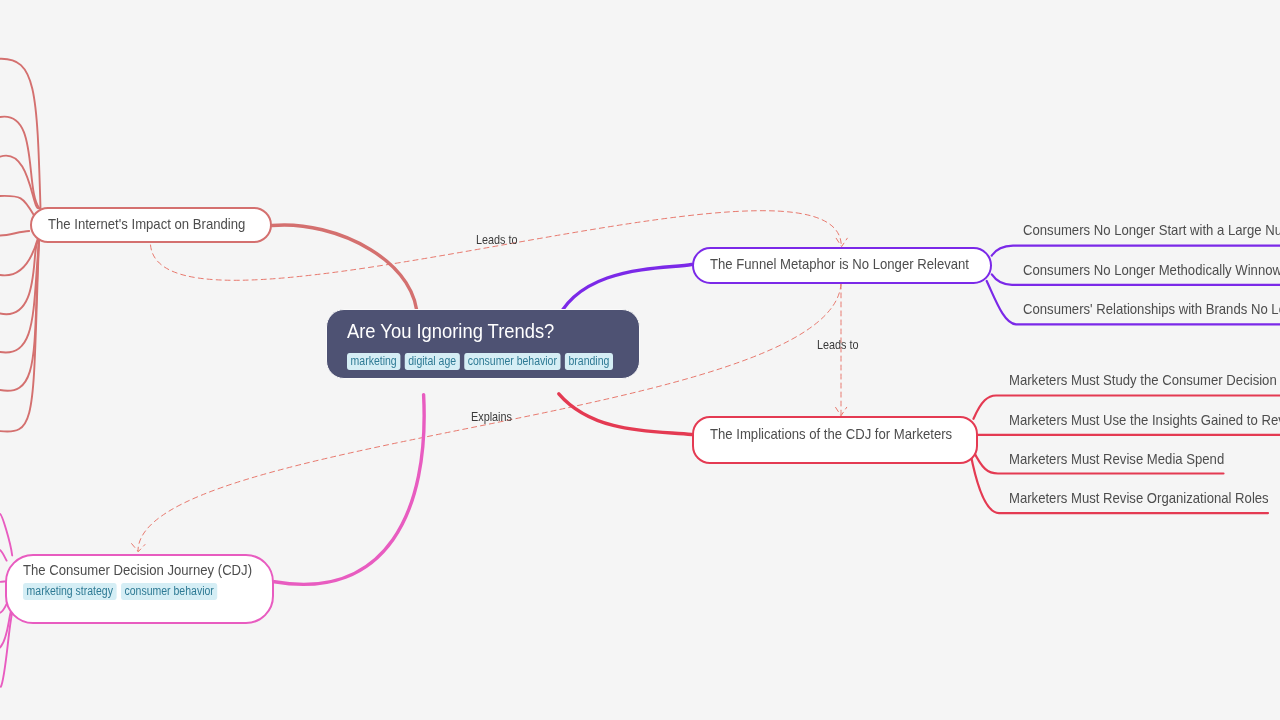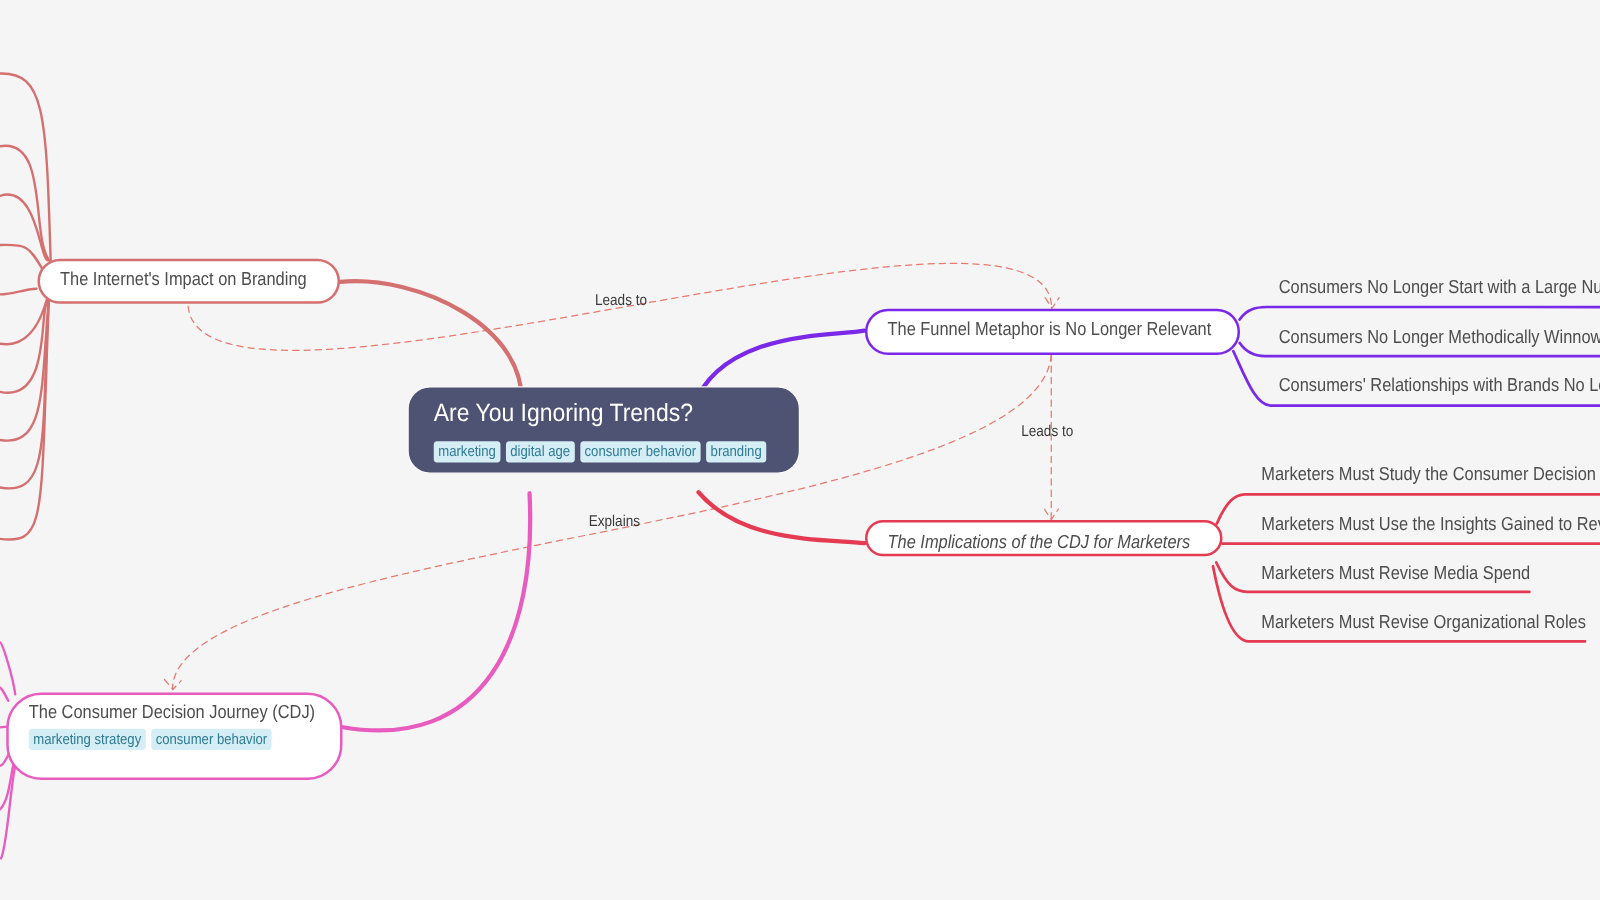--- a/index.html
+++ b/index.html
@@ -93,21 +93,21 @@
   </svg>
 
   <div class="node" id="node-internet" style="left:29.5px;top:206.6px;width:242.5px;height:36.5px;border:2.3px solid #d4706f;border-radius:18.3px;text-align:center;">
     <span class="ntitle" style="top:7.4px;">The Internet's Impact on Branding</span>
   </div>
 
   <div class="node" id="node-funnel" style="left:691.5px;top:246.9px;width:300px;height:36.8px;border:2.3px solid #7b29e8;border-radius:18.4px;">
     <span class="ntitle" style="top:7.4px;">The Funnel Metaphor is No Longer Relevant</span>
   </div>
 
-  <div class="node" id="node-implications" style="left:691.5px;top:416.3px;width:286.5px;height:29px;border:2.3px solid #e43a52;border-radius:18px;font-style:italic;">
+  <div class="node" id="node-implications" style="left:691.5px;top:416.3px;width:286.5px;height:48px;border:2.3px solid #e43a52;border-radius:18px;">
     <span class="ntitle" style="top:7.4px;">The Implications of the CDJ for Marketers</span>
   </div>
 
   <div class="node" id="node-cdj" style="left:5px;top:553.9px;width:269.4px;height:70px;border:2.3px solid #e85cc0;border-radius:28px;padding-left:44px;">
     <span class="ntitle" style="top:5.9px;">The Consumer Decision Journey (CDJ)</span>
     <div class="tags" style="top:26.8px;">
       <span class="tag"><i>marketing strategy</i></span>
       <span class="tag"><i>consumer behavior</i></span>
     </div>
   </div>

